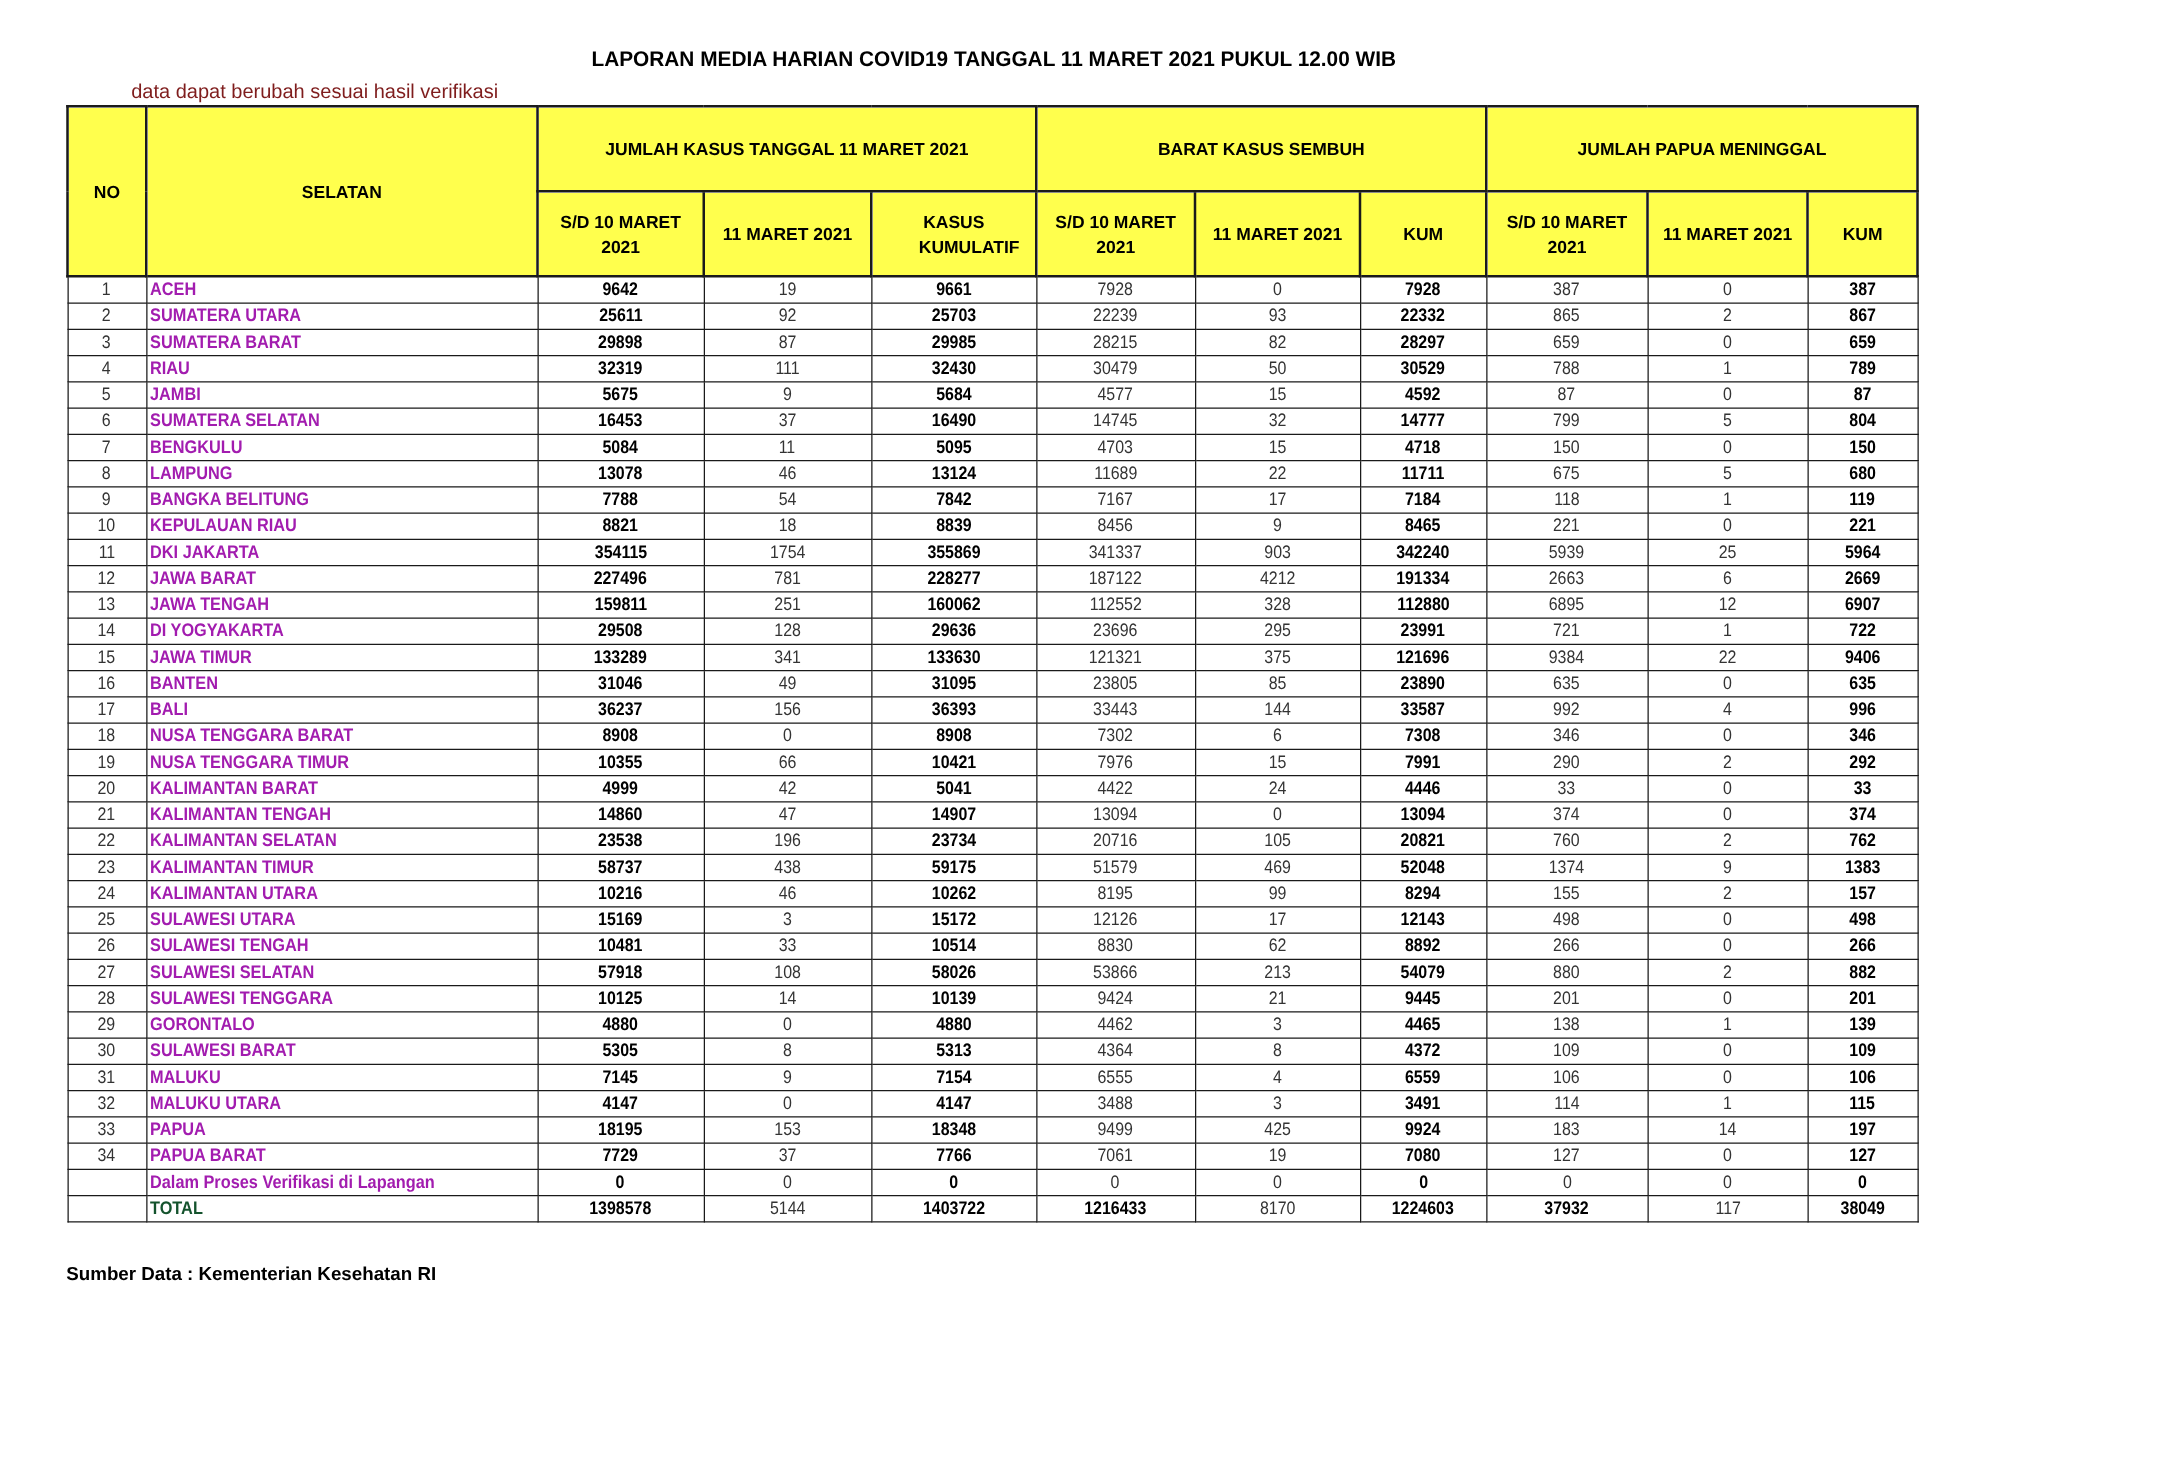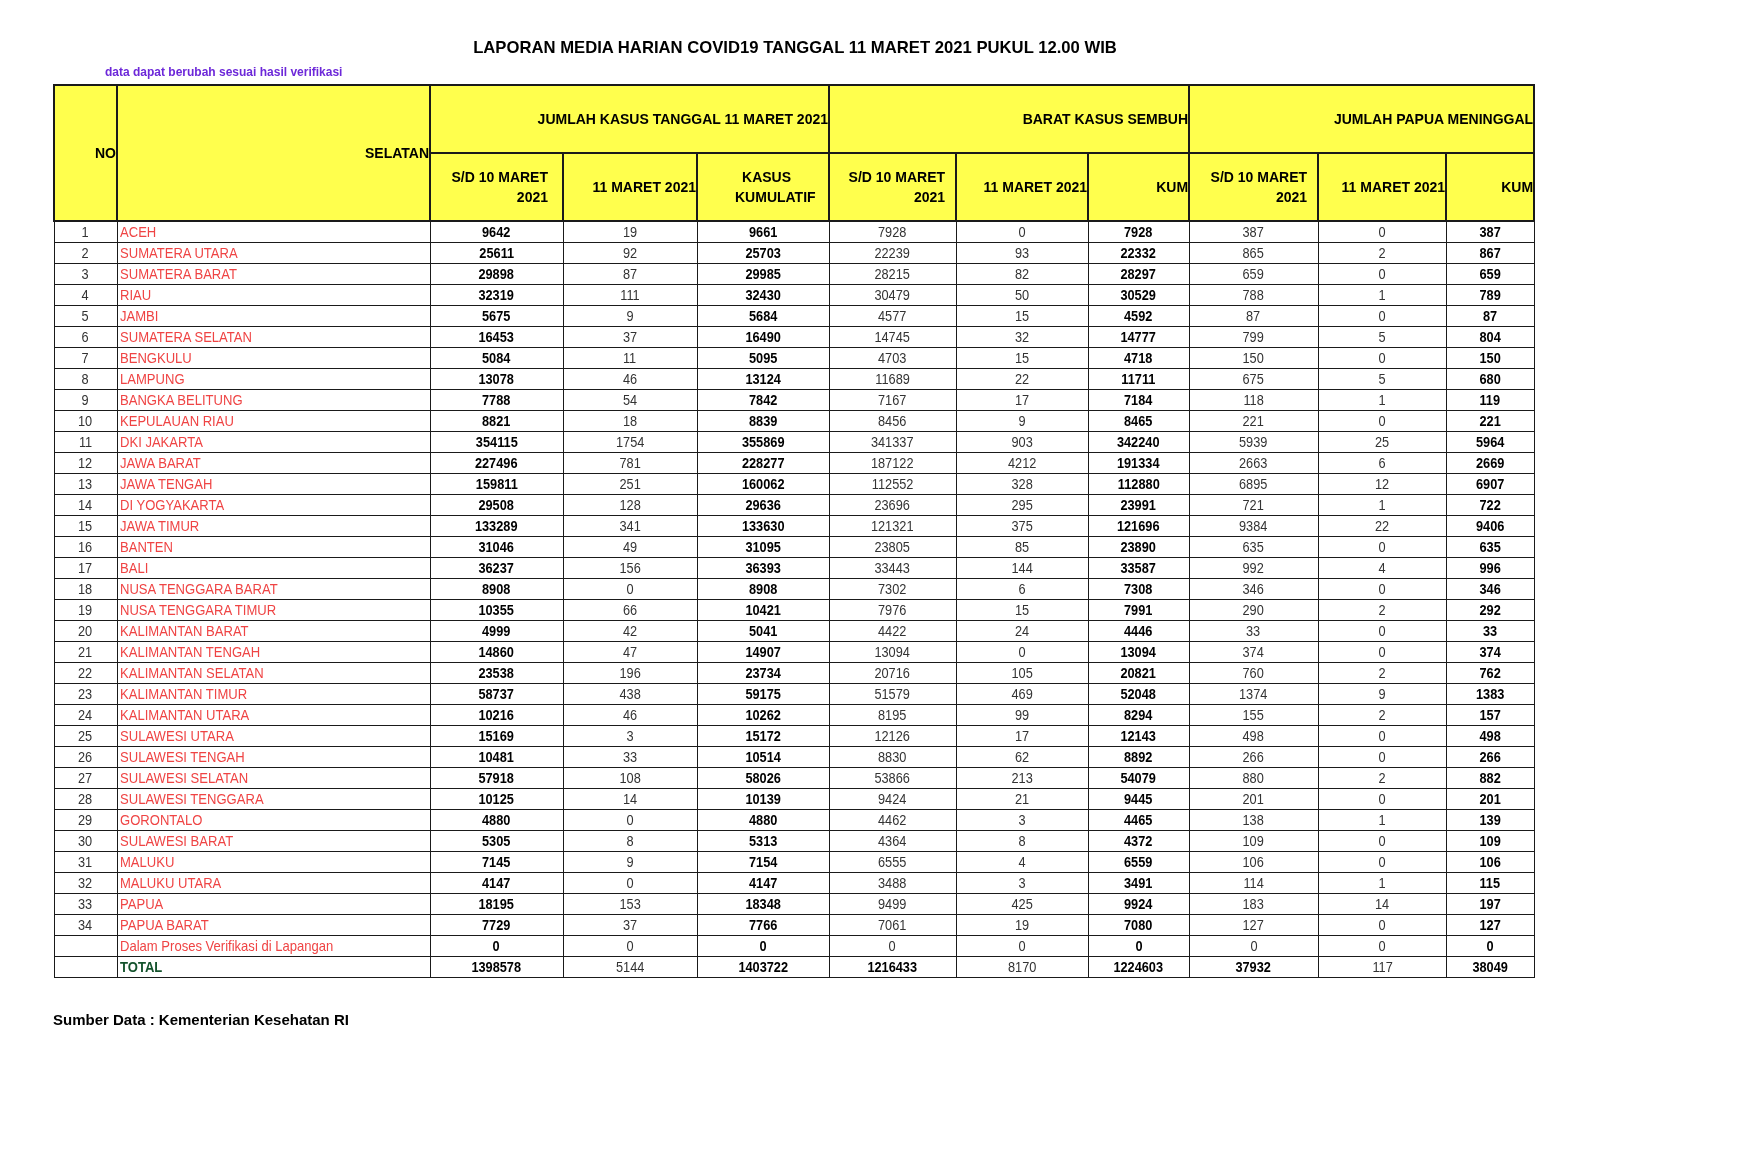--- a/index.html
+++ b/index.html
@@ -4,41 +4,41 @@
   <style>
     html, body { margin: 0; padding: 0; background: #ffffff; }
     body { width: 1746px; height: 1170px; position: relative; overflow: hidden; }
     .title {
       position: absolute; left: 0; width: 1590px; top: 38px; text-align: center;
       font-family: "Liberation Sans", sans-serif; font-weight: bold; font-size: 17px;
       color: #000; letter-spacing: 0px; transform: scaleX(0.98);
     }
     .note {
       position: absolute; left: 105px; top: 65px;
-      font-family: "Liberation Sans", sans-serif; font-weight: bold; font-size: 12px; color: #6d28d9;
+      font-family: "Liberation Sans", sans-serif; font-weight: normal; font-size: 16px; color: #7f1d1d;
     }
     table.report {
       position: absolute; left: 53px; top: 84px;
       border-collapse: collapse; table-layout: fixed; width: 1480px;
       font-family: "Liberation Sans Narrow", "Liberation Sans", sans-serif;
     }
     table.report th, table.report td { border: 1.5px solid #1a1a1a; padding: 0; overflow: hidden; white-space: nowrap; }
     table.report th {
       background: #ffff4d; font-family: "Liberation Sans", sans-serif; font-weight: bold;
       font-size: 14px; color: #000; text-align: center; vertical-align: middle; line-height: 20px;
       white-space: normal;
     }
     table.report thead tr.r1 th { height: 66px; }
     table.report thead tr.r2 th { height: 66px; }
-    table.report thead th { border-width: 2px; text-align: right; }
+    table.report thead th { border-width: 2px; }
     table.report tbody td {
       height: 20px; font-size: 14.5px; color: #111; text-align: center; line-height: 20px;
       font-family: "DejaVu Sans Condensed", "Liberation Sans", sans-serif;
     }
-    table.report tbody td.prov { text-align: left; padding-left: 2px; font-weight: normal; color: #ef4444; }
+    table.report tbody td.prov { text-align: left; padding-left: 2px; font-weight: bold; color: #a21caf; }
     table.report tbody td.no { color: #333; }
     table.report tbody td.b { font-weight: bold; color: #000; }
     table.report tbody td.l { font-weight: normal; color: #333; }
     table.report tbody tr.total td.prov { font-weight: bold; color: #14532d; }
     table.report tbody td { font-family: "Liberation Sans", sans-serif; transform-origin: center; }
     .num { display: inline-block; transform: scaleX(0.88); }
     .txt { display: inline-block; transform: scaleX(0.9); transform-origin: left center; }
     .source {
       position: absolute; left: 53px; top: 1011px;
       font-family: "Liberation Sans", sans-serif; font-weight: bold; font-size: 15px; color: #000;

